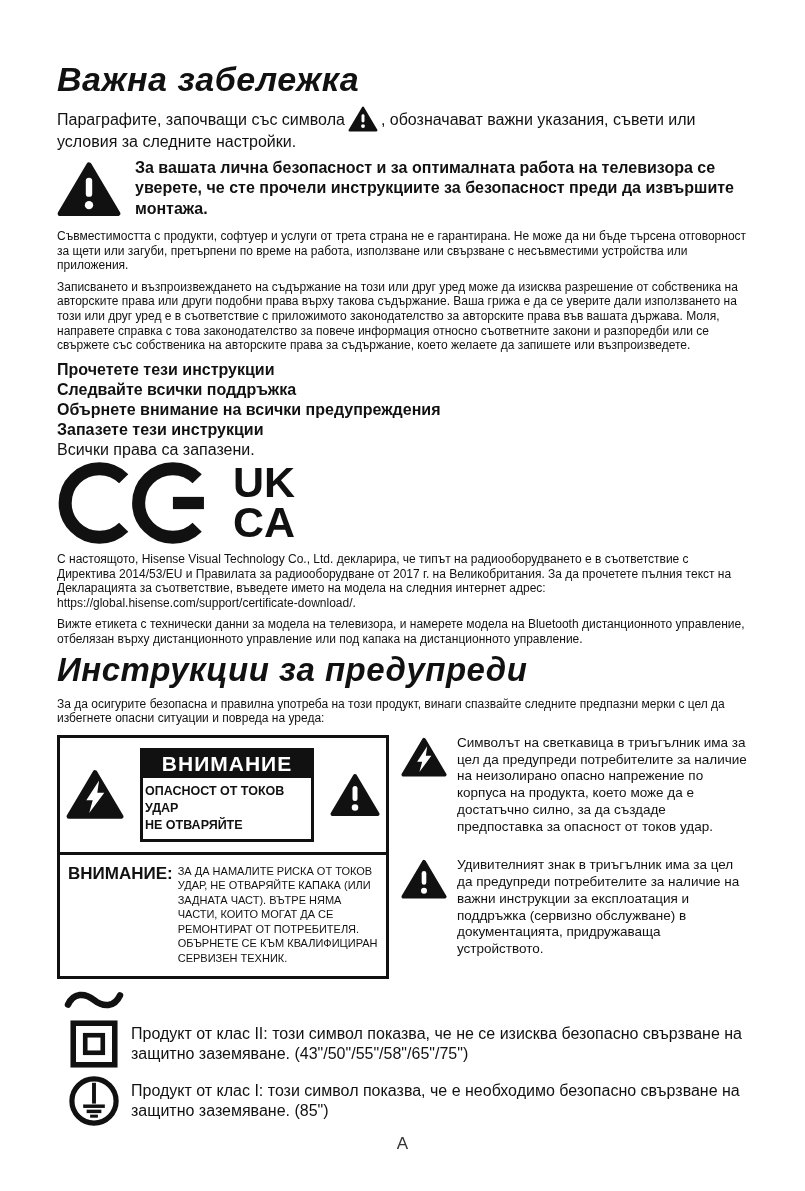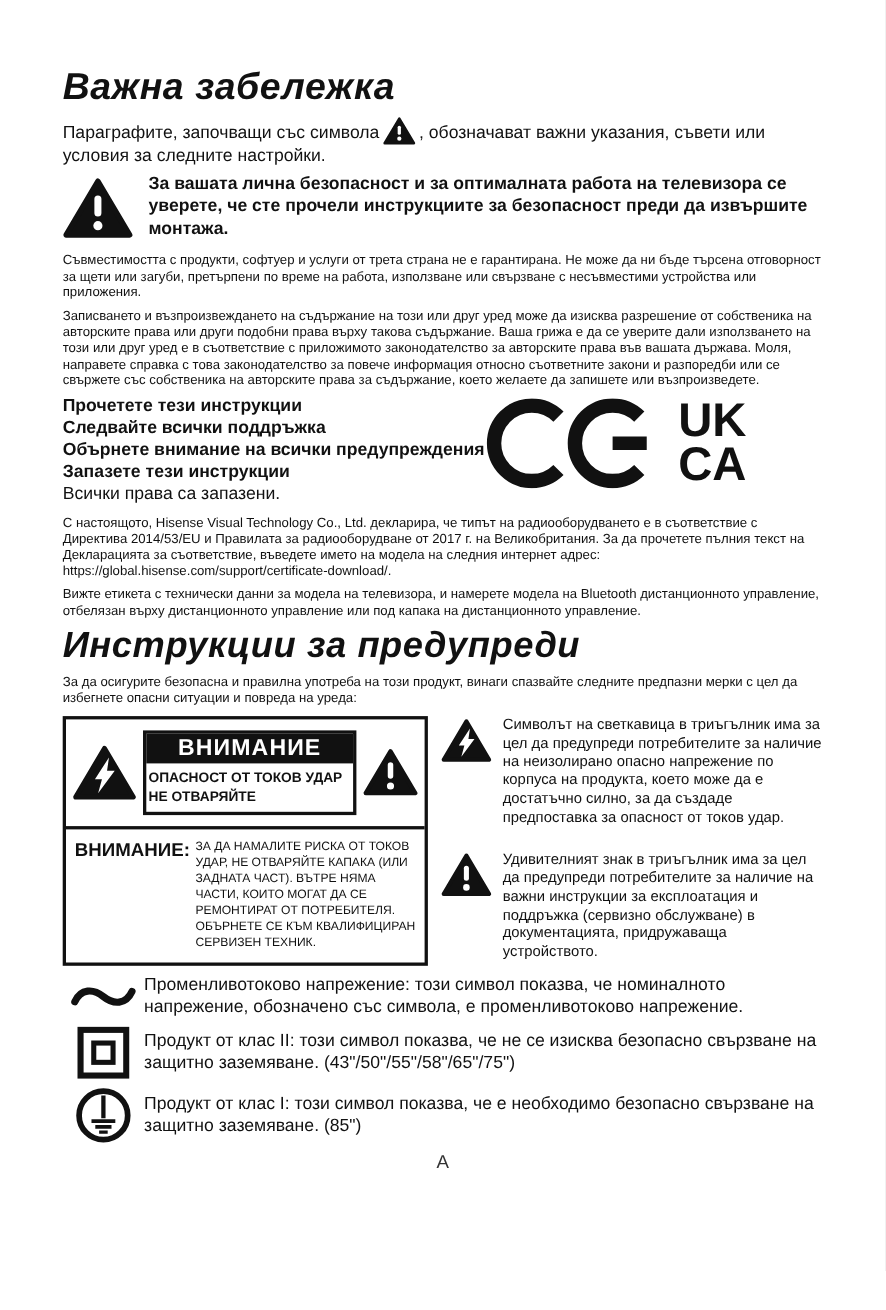--- a/index.html
+++ b/index.html
@@ -23,30 +23,30 @@
     letter-spacing: 0.5px; margin: 2px 0 8px 0;
   }
   p.body { font-size: 12px; line-height: 1.22; margin-bottom: 7px; }
   .intro-line { font-size: 16px; line-height: 1.22; margin-bottom: 6px; }
   .inline-tri { display: inline-block; width: 30px; height: 26px; vertical-align: -7px; margin: 0 3px; }
 
   .warning-row { display: flex; gap: 14px; align-items: center; margin: 2px 0 9px 0; }
   .warning-row .big-tri { width: 64px; flex: none; }
   .warning-row .warn-text { font-size: 16px; font-weight: bold; line-height: 1.3; padding-right: 10px; }
 
-  .instr-marks-row { display: flex; align-items: flex-start; margin-bottom: 8px; }
+  .instr-marks-row { display: flex; justify-content: space-between; align-items: flex-start; margin-bottom: 8px; flex-direction: column; }
   .instr-list div { font-size: 16px; font-weight: bold; line-height: 1.25; }
   .instr-list .rights { font-weight: normal; }
   .marks { display: flex; align-items: flex-start; gap: 16px; padding-right: 2px; margin-top: 2px; }
   .ce-mark { height: 82px; width: 160px; }
   .ukca { font-weight: bold; font-size: 43px; line-height: 0.93; letter-spacing: 0px; }
 
   .caution-row { display: flex; gap: 12px; align-items: flex-start; margin-bottom: 8px; }
   .caution-box { width: 332px; flex: none; border: 3px solid #111; }
-  .caution-top { display: flex; align-items: center; gap: 6px; padding: 10px 6px; }
+  .caution-top { display: flex; align-items: center; gap: 16px; padding: 10px 6px; }
   .caution-top .bolt-tri { width: 58px; flex: none; }
   .caution-top .excl-tri { width: 50px; flex: none; }
   .caution-inner { flex: 1; border: 3px solid #111; }
   .caution-header { background: #111; color: #fff; font-weight: bold; font-size: 21px; text-align: center; letter-spacing: 1px; padding: 1px 0 2px 0; }
   .caution-danger { font-weight: bold; font-size: 12.5px; text-align: left; line-height: 1.35; padding: 5px 2px; }
   .caution-bottom { border-top: 3px solid #111; padding: 9px 8px 11px 8px; display: flex; gap: 5px; }
   .caution-bottom .cb-label { font-size: 17px; font-weight: bold; white-space: nowrap; }
   .caution-bottom .cb-text { font-size: 11px; line-height: 1.32; }
 
   .notes-col { flex: 1; display: flex; flex-direction: column; gap: 22px; }
@@ -160,21 +160,20 @@
       </div>
     </div>
   </div>
 
   <div class="symbol-row">
     <div class="symbol-cell">
       <svg width="60" height="26" viewBox="0 0 64 28">
           <path d="M4 19 C10 6 22 6 32 14 C42 22 54 22 60 9" fill="none" stroke="#111" stroke-width="7" stroke-linecap="round"></path>
         </svg>
     </div>
-    <div class="symbol-text">Променливотоково напрежение: този символ показва, че номиналното напрежение, обозначено със символа, е променливотоково напрежение.</div>
   </div>
 
   <div class="symbol-row">
     <div class="symbol-cell">
       <svg width="48" height="48" viewBox="0 0 52 52">
           <rect x="3.5" y="3.5" width="45" height="45" fill="none" stroke="#111" stroke-width="6"></rect>
           <rect x="16.5" y="16.5" width="19" height="19" fill="none" stroke="#111" stroke-width="5"></rect>
         </svg>
     </div>
     <div class="symbol-text">Продукт от клас II: този символ показва, че не се изисква безопасно свързване на защитно заземяване. (43"/50"/55"/58"/65"/75")</div>

